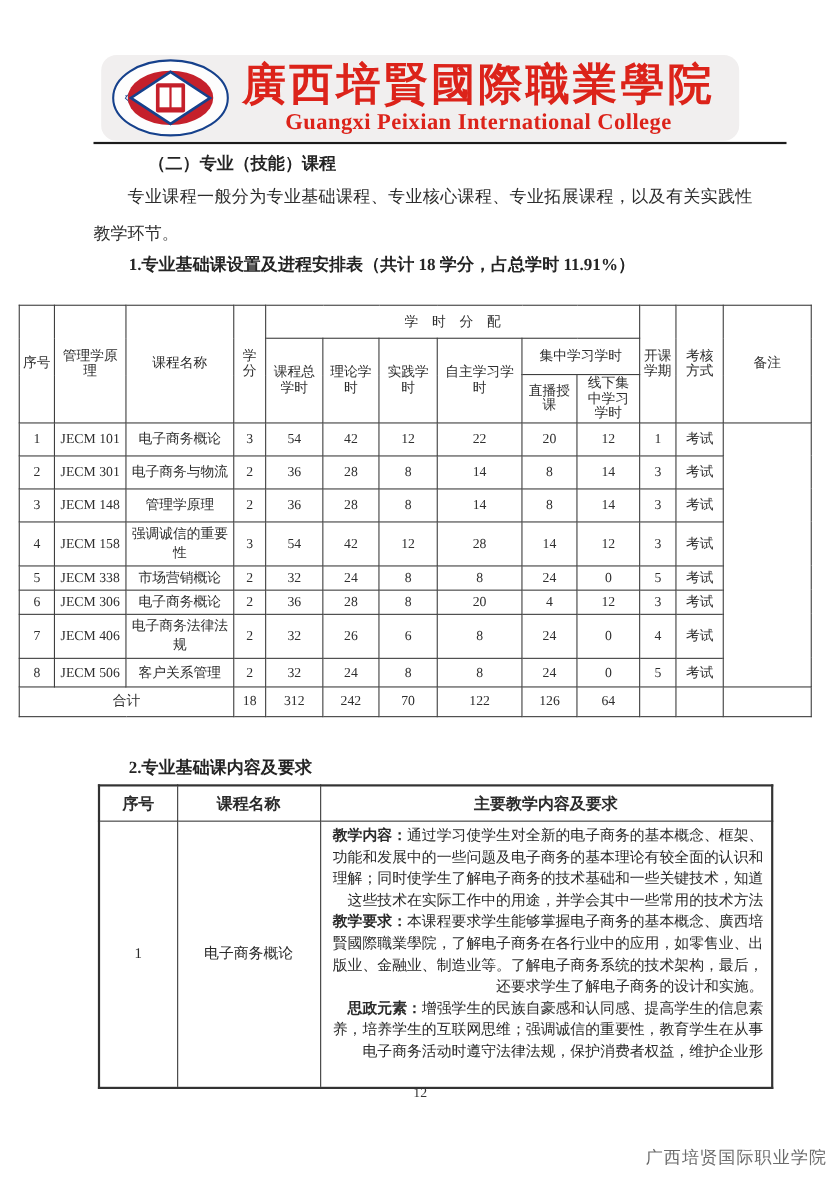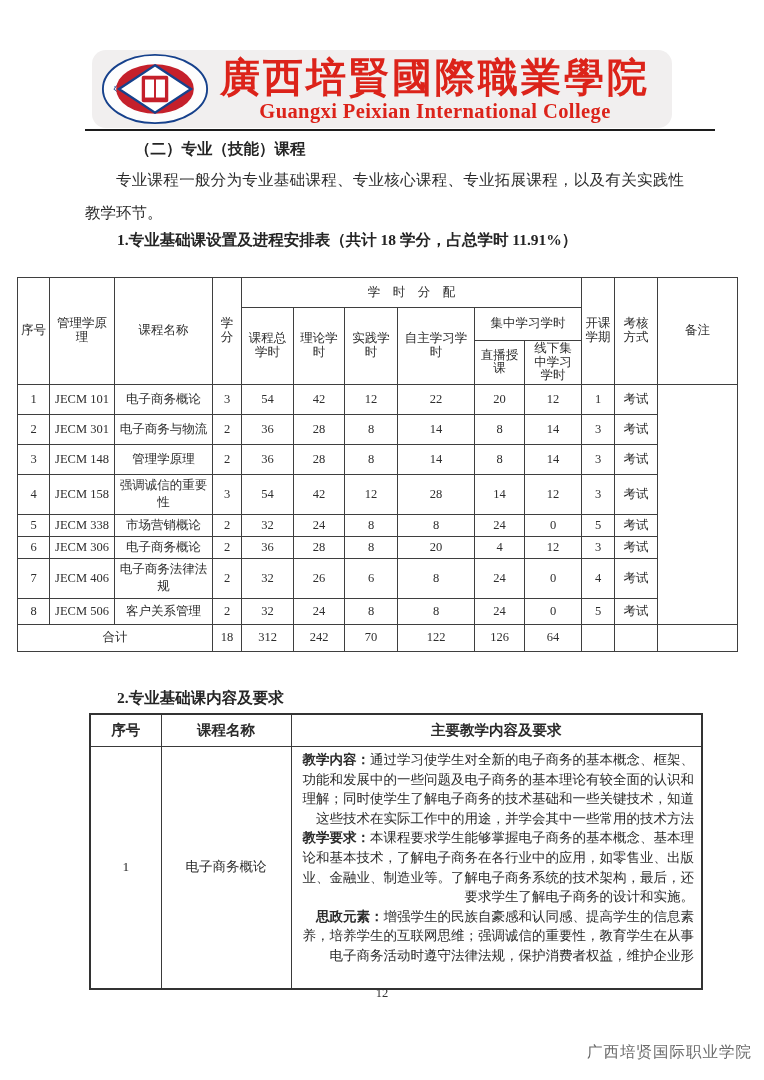--- a/index.html
+++ b/index.html
@@ -282,21 +282,21 @@
       <tr>
         <th>序号</th>
         <th>课程名称</th>
         <th>主要教学内容及要求</th>
       </tr>
       <tr>
         <td class="c">1</td>
         <td class="c">电子商务概论</td>
         <td class="content">
           <p><b>教学内容：</b><span>通过学习使学生对全新的电子商务的基本概念、框架、功能和发展中的一些问题及电子商务的基本理论有较全面的认识和理解；同时使学生了解电子商务的技术基础和一些关键技术，知道这些技术在实际工作中的用途，并学会其中一些常用的技术方法</span></p>
-          <p><b>教学要求：</b><span>本课程要求学生能够掌握电子商务的基本概念、基本理论和基本技术，了解电子商务在各行业中的应用，如零售业、出版业、金融业、制造业等。了解电子商务系统的技术架构，最后，还要求学生了解电子商务的设计和实施。</span></p>
+          <p><b>教学要求：</b><span>本课程要求学生能够掌握电子商务的基本概念、廣西培賢國際職業學院，了解电子商务在各行业中的应用，如零售业、出版业、金融业、制造业等。了解电子商务系统的技术架构，最后，还要求学生了解电子商务的设计和实施。</span></p>
           <p><b>思政元素：</b><span>增强学生的民族自豪感和认同感、提高学生的信息素养，培养学生的互联网思维；强调诚信的重要性，教育学生在从事电子商务活动时遵守法律法规，保护消费者权益，维护企业形</span></p>
         </td>
       </tr>
     </tbody>
   </table>
 
   <div class="page-num">12</div>
   <div class="footer">广西培贤国际职业学院</div>
 
 </div>

